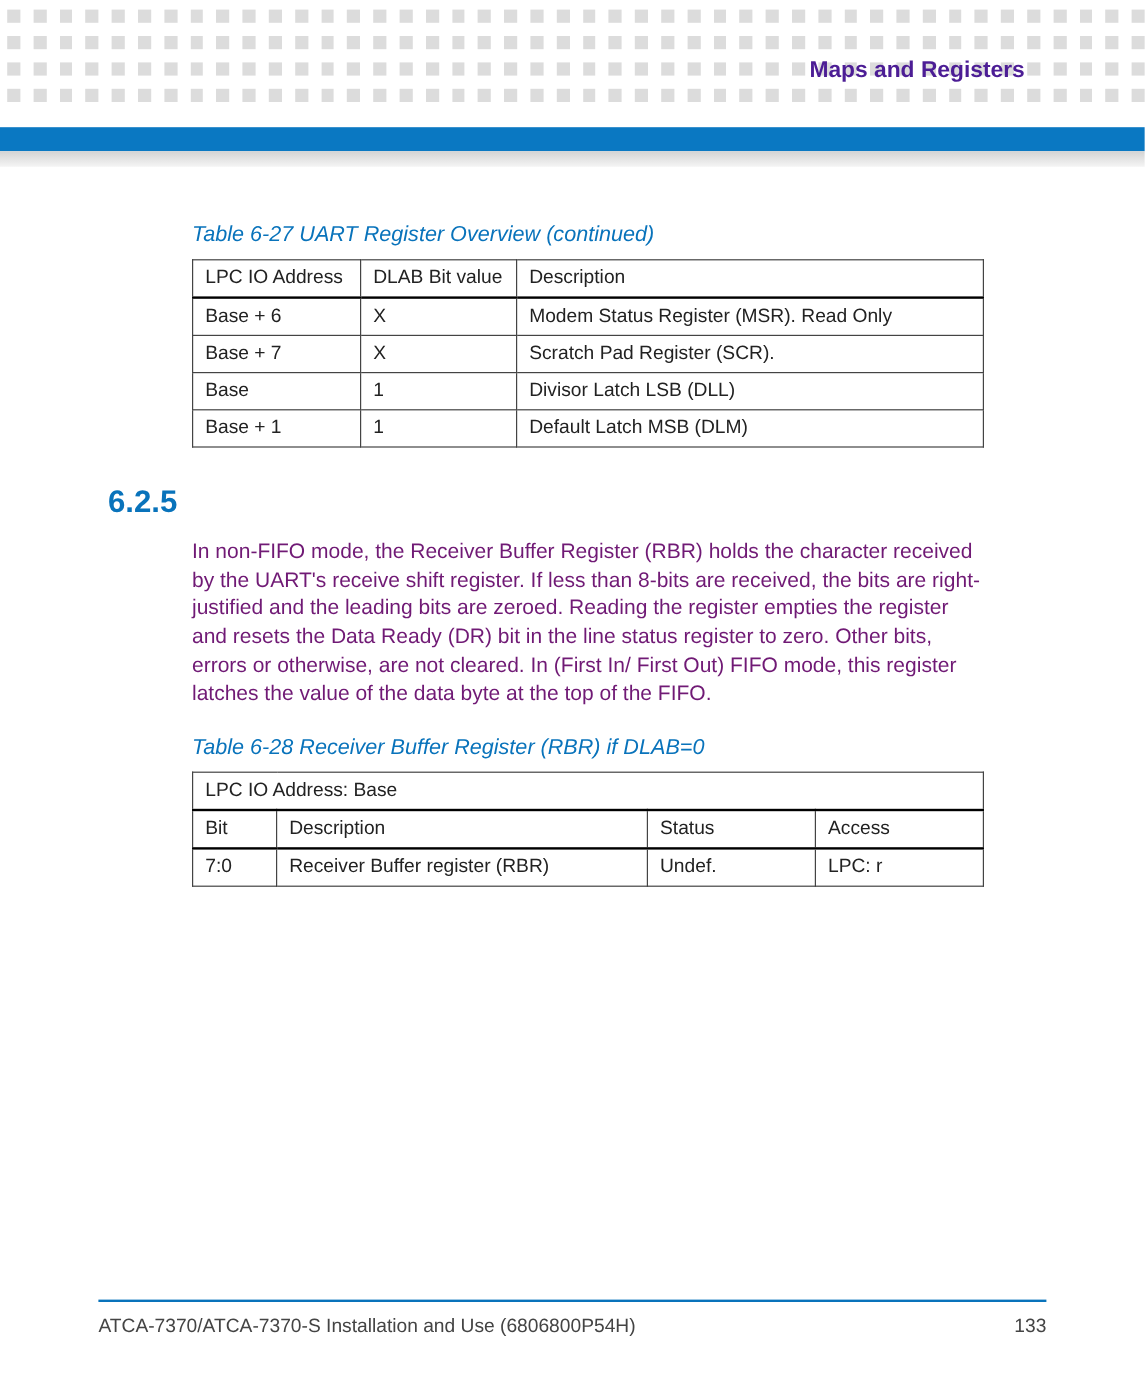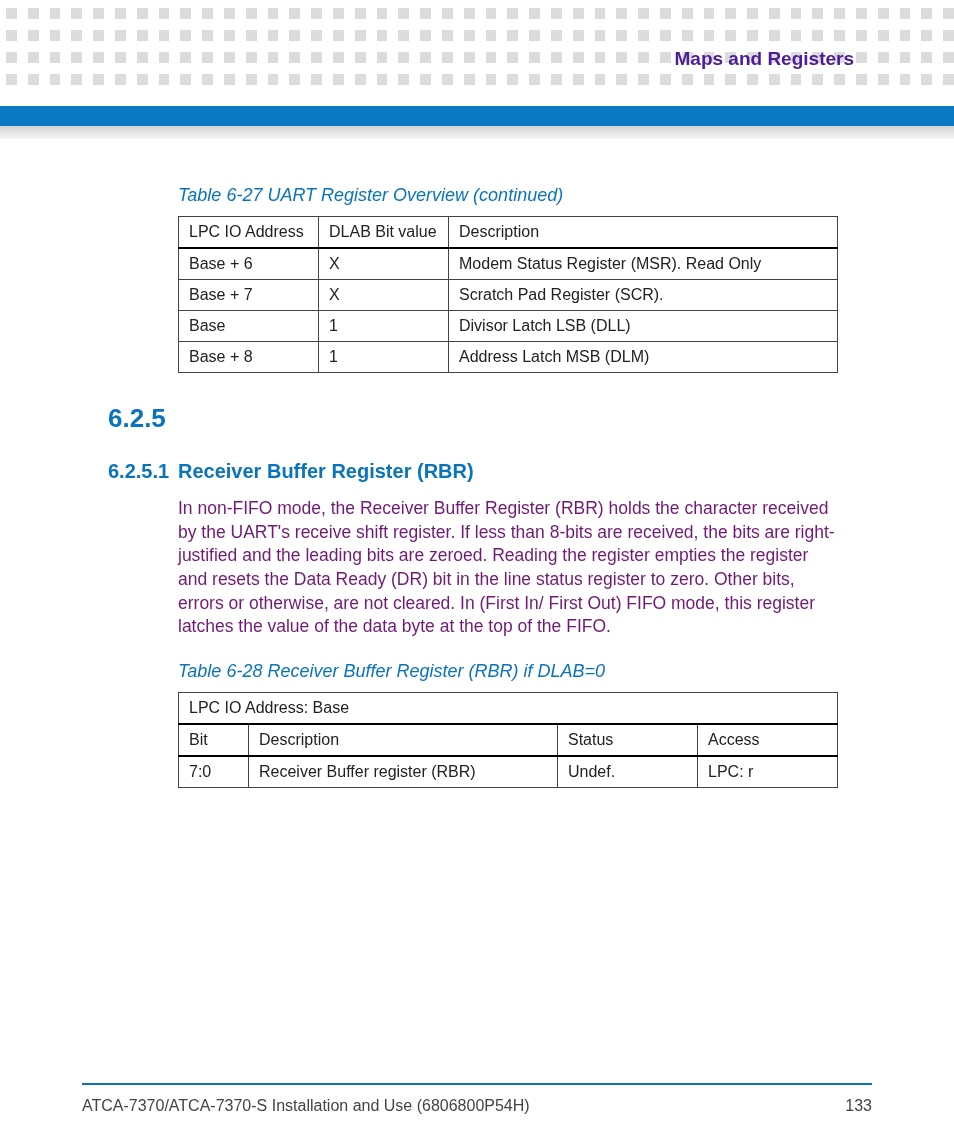--- a/index.html
+++ b/index.html
@@ -41,21 +41,21 @@
     position: absolute;
     top: 126px;
     left: 0;
     width: 954px;
     height: 13px;
     background: linear-gradient(to bottom, #d3d3d3, #f5f5f5);
   }
   .content {
     position: absolute;
     top: 185px;
-    left: 178px;
+    left: 160px;
     width: 660px;
   }
   .table-caption {
     color: #0973bb;
     font-style: italic;
     font-size: 18px;
     margin-bottom: 10px;
   }
   table {
     border-collapse: collapse;
@@ -65,21 +65,21 @@
   }
   table td, table th {
     border: 1px solid #444;
     padding: 6px 10px;
     text-align: left;
     font-weight: 400;
   }
   table .hdr td {
     border-bottom: 2px solid #000;
   }
-  .sec-row { display: flex; margin-top: 18px; margin-bottom: 14px; }
+  .sec-row { display: flex; margin-top: 18px; margin-bottom: 14px; gap: 40px; }
   .sec-num { width: 80px; color: #0973bb; font-weight: 700; }
   .sec-title { color: #0973bb; font-weight: 700; }
   .h1 .sec-num, .h1 .sec-title { font-size: 26px; }
   .h2 .sec-num, .h2 .sec-title { font-size: 20px; }
   .h1 { margin-left: -70px; }
   .h1 .sec-num { width: 70px; }
   .h2 { margin-left: -70px; margin-top: 26px; }
   .h2 .sec-num { width: 70px; }
   .body-text {
     font-size: 17.5px;
@@ -322,35 +322,31 @@
       <td>Base + 7</td>
       <td>X</td>
       <td>Scratch Pad Register (SCR).</td>
     </tr>
     <tr>
       <td>Base</td>
       <td>1</td>
       <td>Divisor Latch LSB (DLL)</td>
     </tr>
     <tr>
-      <td>Base + 8</td>
+      <td>Base + 1</td>
       <td>1</td>
-      <td>Address Latch MSB (DLM)</td>
+      <td>Default Latch MSB (DLM)</td>
     </tr>
   </tbody>
     </table>
 
   <div class="sec-row h1">
     <div class="sec-num">6.2.5</div>
   </div>
 
-  <div class="sec-row h2">
-    <div class="sec-num">6.2.5.1</div>
-    <div class="sec-title">Receiver Buffer Register (RBR)</div>
-  </div>
 
   <p class="body-text">In non-FIFO mode, the Receiver Buffer Register (RBR) holds the character received by the UART's receive shift register. If less than 8-bits are received, the bits are right-justified and the leading bits are zeroed. Reading the register empties the register and resets the Data Ready (DR) bit in the line status register to zero. Other bits, errors or otherwise, are not cleared. In (First In/ First Out) FIFO mode, this register latches the value of the data byte at the top of the FIFO.</p>
 
   <div class="table-caption">Table 6-28 Receiver Buffer Register (RBR) if DLAB=0</div>
   <table>
     <tbody>
         <tr class="hdr">
       <td colspan="4">LPC IO Address: Base</td>
     </tr>
     <tr class="hdr">

